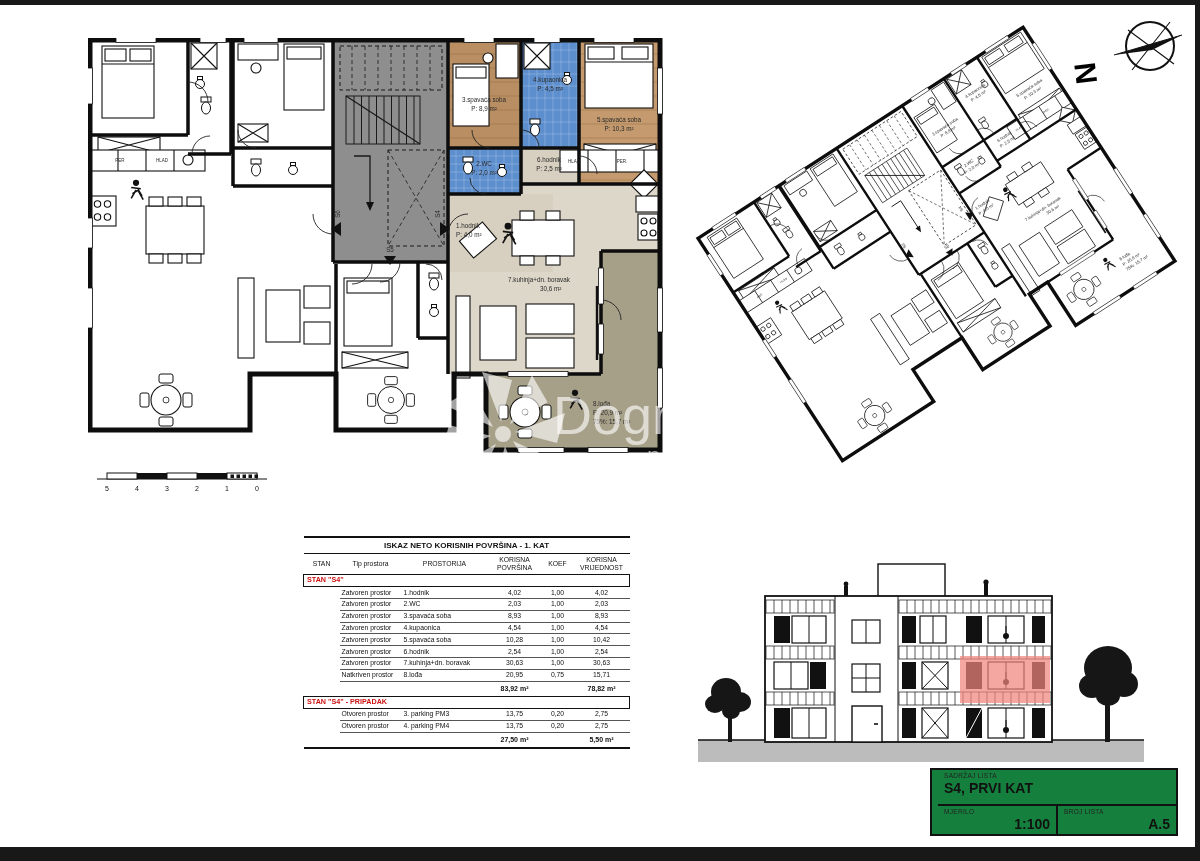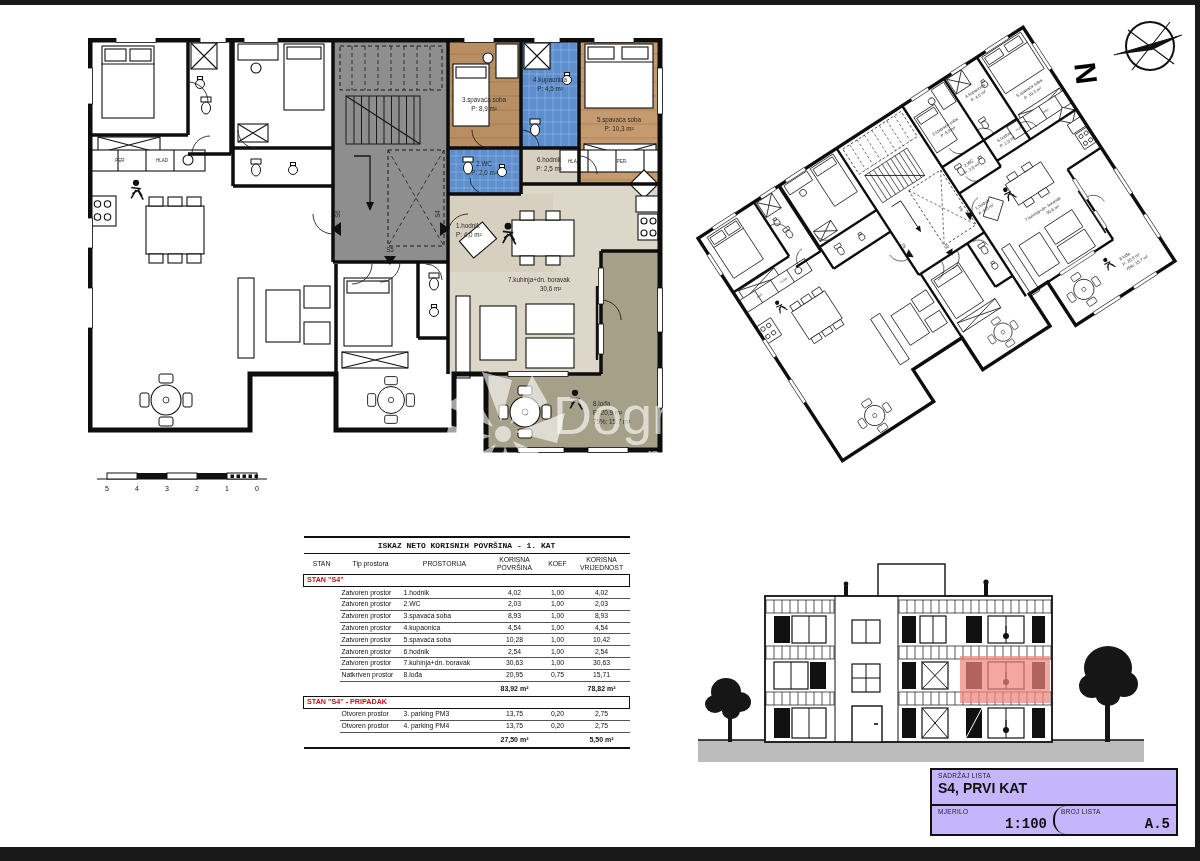--- a/index.html
+++ b/index.html
@@ -7,42 +7,42 @@
        font-family:"Liberation Sans",sans-serif;color:#111;}
   .abs{position:absolute;}
   .frame{background:#181818;position:absolute;}
   svg text{font-family:"Liberation Sans",sans-serif;}
 
   
   .areas{position:absolute;left:303px;top:536px;width:326px;border-collapse:collapse;
          table-layout:fixed;background:#fff;border-bottom:2px solid #111;}
   .areas td,.areas th{line-height:1.15;vertical-align:middle;padding:1.5px 2px;overflow:hidden;}
   .areas .t-title td{font-size:8px;font-weight:bold;text-align:center;
-        border-top:2px solid #111;border-bottom:1.6px solid #111;padding:3px 0;font-family:Liberation Mono, monospace;}
+        border-top:2px solid #111;border-bottom:1.6px solid #111;padding:3px 0;}
   .areas .t-head th{font-size:6.8px;font-weight:normal;text-align:center;padding:2px 1px;}
   .areas tr.sec td{border:1.4px solid #111;color:#cc1111;font-weight:bold;
         font-size:7.2px;text-align:left;padding:1.5px 3px;}
   .areas tr.row td{font-size:6.8px;text-align:center;}
   .areas tr.row td:nth-child(2),.areas tr.row td:nth-child(3){text-align:left;}
   .areas tr.row td:nth-child(n+2){border-bottom:0.8px solid #555;}
   .areas tr.sub td{font-size:7px;font-weight:bold;text-align:center;padding:3px 2px;}
   .areas tr.sub td:nth-child(n+2){border-top:1.3px solid #111;}
   .areas tr.tot td{font-size:9px;font-weight:bold;text-align:center;
         border-top:1.6px solid #111;padding:4px 2px;}
 
   
   .titleblock{position:absolute;left:930px;top:768px;width:248px;height:68px;
-        border:2px solid #111;background:#c4b5fd;display:flex;flex-direction:column;box-sizing:border-box;}
+        border:2px solid #111;background:#15803d;display:flex;flex-direction:column;box-sizing:border-box;padding-left:6px;}
   .tb-row1{flex:1.25;border-bottom:2px solid #111;padding:2px 6px;}
   .tb-row2{flex:1;display:flex;}
   .tb-cell{flex:1;padding:2px 6px;box-sizing:border-box;}
-  .tb-cell + .tb-cell{border-left:2px solid #111;border-radius:13px;}
+  .tb-cell + .tb-cell{border-left:2px solid #111;}
   .tb-label{font-size:6.5px;letter-spacing:.3px;color:#222;}
   .tb-big{font-size:14px;font-weight:bold;margin-top:1px;}
-  .tb-right{text-align:right;font-family:Liberation Mono, monospace;}
+  .tb-right{text-align:right;}
 </style>
 </head>
 <body>
 
 <div class="frame" style="left:0;top:0;width:1200px;height:5px"></div>
 <div class="frame" style="left:0;top:847px;width:1200px;height:14px"></div>
 <div class="frame" style="left:1195px;top:0;width:5px;height:861px"></div>
 
 <svg class="abs" style="left:88px;top:38px" width="580" height="440" viewBox="0 0 580 440">
   <defs>

